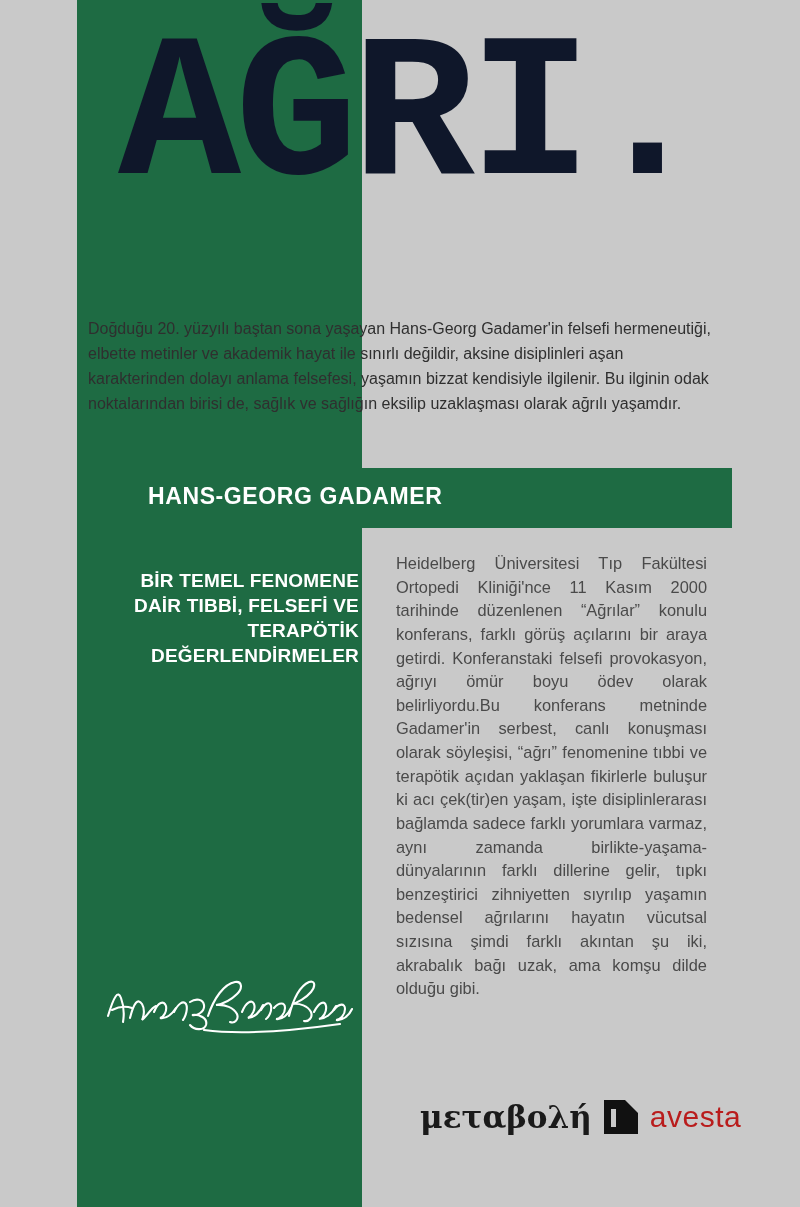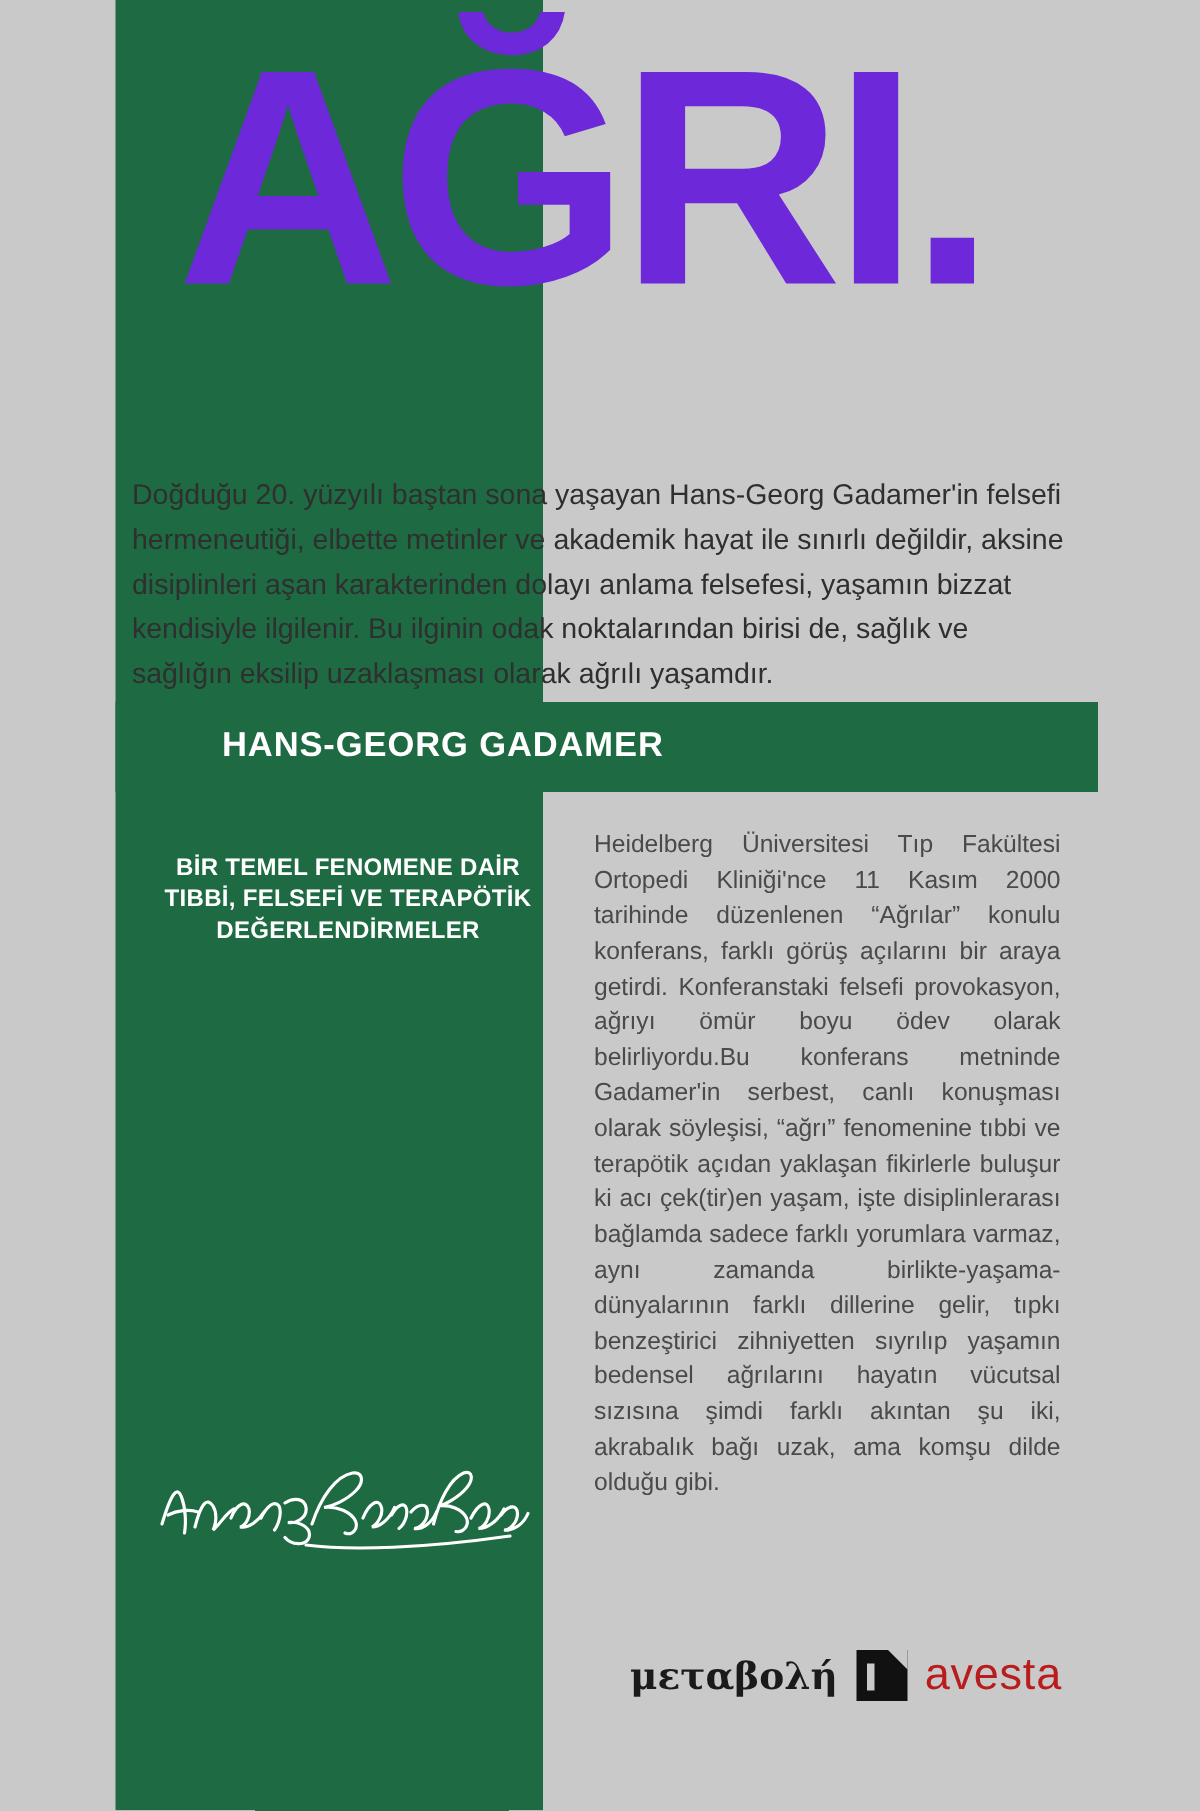--- a/index.html
+++ b/index.html
@@ -30,33 +30,33 @@
 
   
   .title {
     position: absolute;
     left: 118px;
     top: 22px;
     width: 640px;
     font-size: 205px;
     line-height: 0.95;
     font-weight: bold;
-    color: #6d28d9;
+    color: #0f172a;
     letter-spacing: -6px;
     z-index: 5;
-    font-family: Liberation Sans, sans-serif;
+    font-family: Liberation Mono, monospace;
   }
 
   
   .blurb {
     position: absolute;
     left: 88px;
     top: 316px;
     width: 625px;
-    font-size: 19px;
+    font-size: 16px;
     line-height: 1.57;
     color: #2f2f2f;
     z-index: 6;
   }
 
   
   .author-bar {
     position: absolute;
     left: 77px;
     top: 468px;
@@ -76,22 +76,22 @@
     z-index: 7;
     margin-left: 33px;
   }
 
   
   .subtitle {
     position: absolute;
     left: 105px;
     top: 568px;
     width: 254px;
-    text-align: center;
-    font-size: 16px;
+    text-align: right;
+    font-size: 19px;
     line-height: 1.32;
     font-weight: bold;
     color: #ffffff;
     letter-spacing: 0.2px;
     z-index: 7;
   }
 
   
   .body-col {
     position: absolute;
@@ -121,21 +121,21 @@
   .publisher {
     position: absolute;
     left: 420px;
     top: 1100px;
     display: flex;
     align-items: center;
     z-index: 7;
   }
   .imprint {
     font-family: "DejaVu Serif", serif;
-    font-size: 25px;
+    font-size: 31px;
     font-weight: bold;
     color: #1a1a1a;
     letter-spacing: 0px;
     line-height: 1;
   }
   .logo-mark {
     position: relative;
     width: 34px;
     height: 34px;
     background: #111111;

